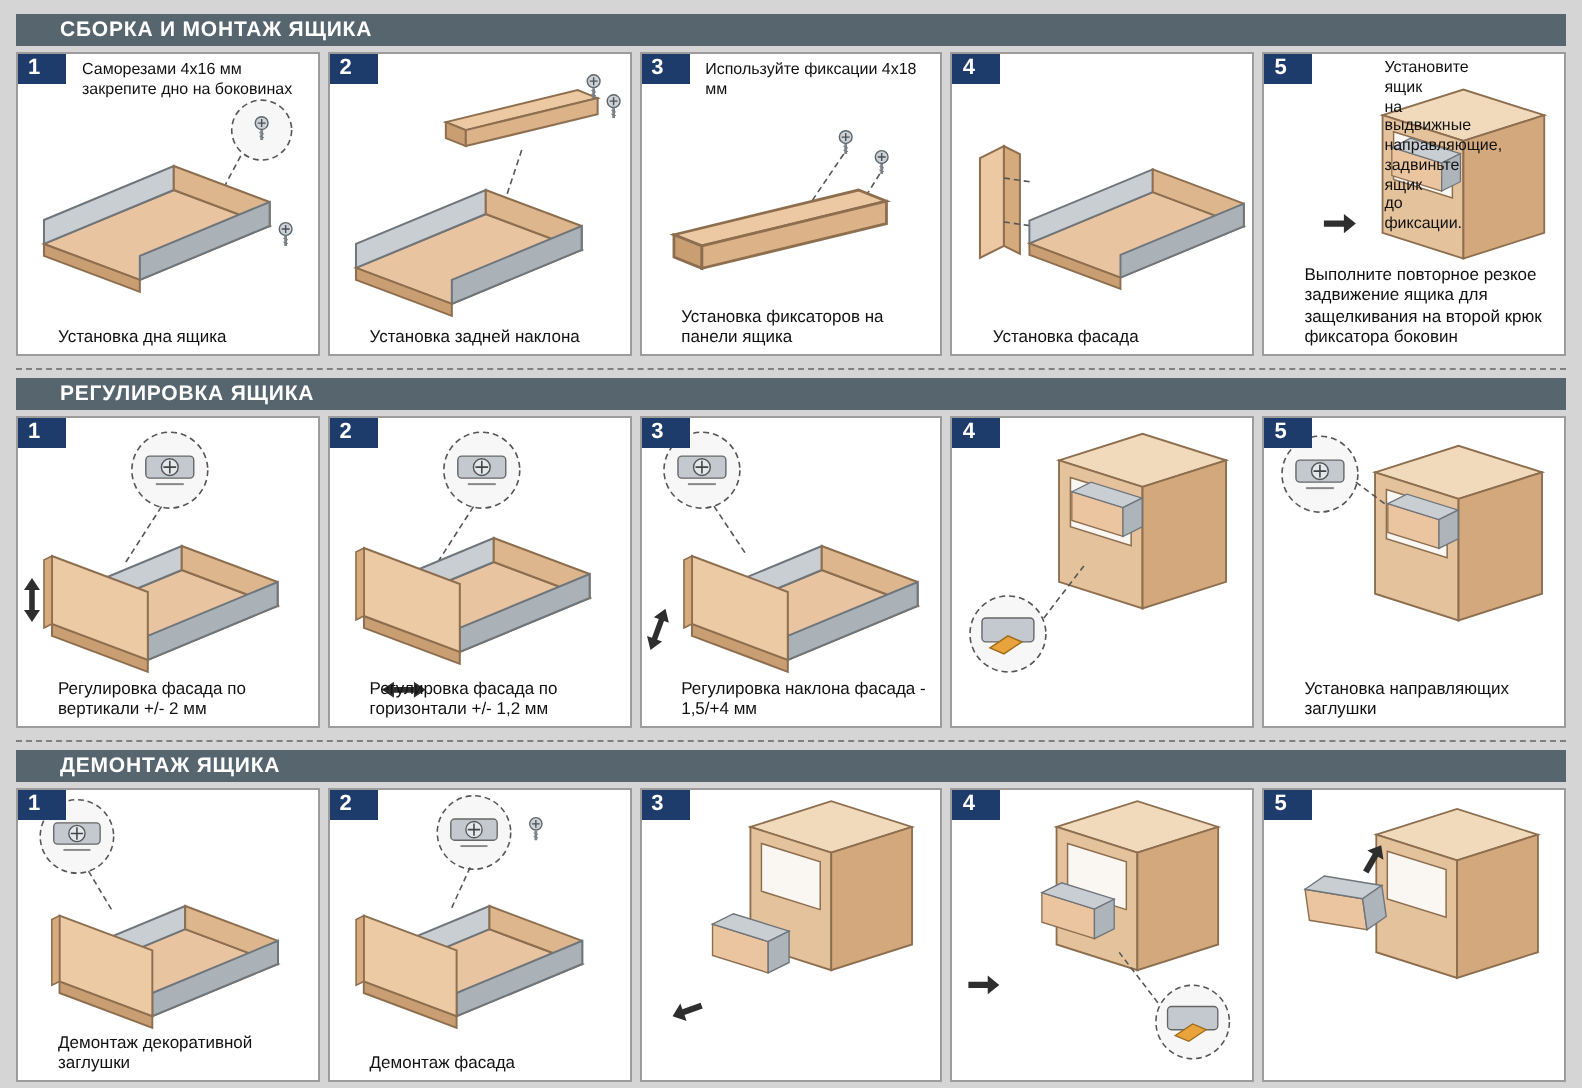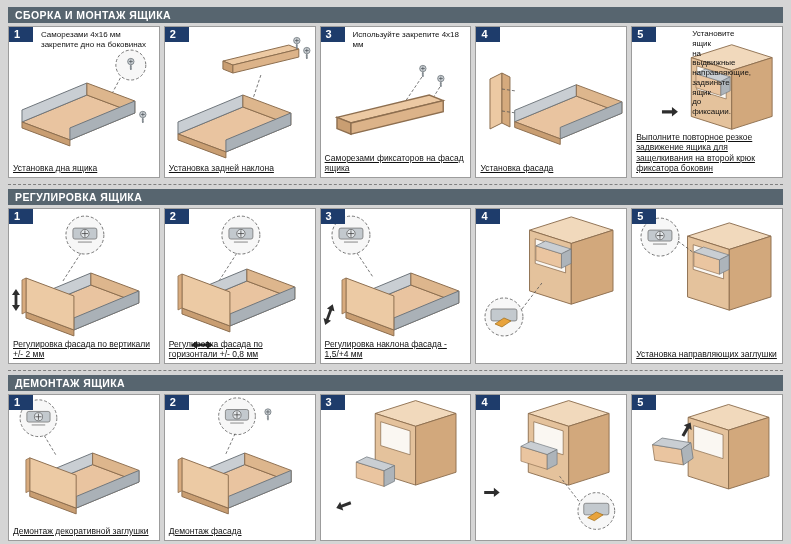--- a/index.html
+++ b/index.html
@@ -12,21 +12,21 @@
     color: #111;
   }
   .page { padding: 7px 8px 5px; }
   .section-header {
     height: 16px;
     background: #57656f;
     color: #fff;
     font-size: 10.5px;
     font-weight: bold;
     line-height: 16px;
-    padding: 0 7px;
+    padding: 0 22px;
     letter-spacing: .4px;
   }
   .panel-row { display: flex; gap: 4px; margin-top: 3px; }
   .panel {
     position: relative;
     flex: 1;
     background: #fff;
     border: 1px solid #9c9c9c;
     overflow: hidden;
   }
@@ -43,24 +43,23 @@
     padding-left: 5px;
     z-index: 3;
   }
   .note {
     position: absolute; top: 3px; left: 32px; right: 4px;
     font-size: 8px; line-height: 1.22;
     z-index: 2;
   }
   .note-wide { right: 42%; top: 2px; margin-left: 28px; }
   .caption {
-    position: absolute; left: 4px; right: 5px; bottom: 4px;
+    position: absolute; left: 20px; right: 5px; bottom: 4px;
     font-size: 8.5px; line-height: 1.2;
     z-index: 2;
-    text-decoration: underline;
   }
   .caption-narrow { right: 35%; }
   .illus { position: absolute; inset: 0; width: 100%; height: 100%; z-index: 1; }
   .dash { stroke: #555; stroke-width: 0.8; stroke-dasharray: 3 2; fill: none; }
   .divider { border-top: 1px dashed #808080; margin: 6px 0 4px; }
 </style>
 </head>
 <body>
 
 <svg width="0" height="0" style="position:absolute" aria-hidden="true">
@@ -158,29 +157,29 @@
           <use href="#g-screw" transform="translate(128,10)"></use>
           <use href="#g-screw" transform="translate(138,20)"></use>
           <line class="dash" x1="96" y1="48" x2="88" y2="72"></line>
           <use href="#g-drawer" transform="translate(8,62)"></use>
         </svg>
         <div class="caption">Установка задней наклона</div>
       </div>
 
       <div class="panel">
         <div class="badge">3</div>
-        <div class="note">Используйте закрепите 4x18 мм</div>
+        <div class="note">Используйте фиксации 4x18 мм</div>
         <svg class="illus" viewBox="0 0 150 150">
           <use href="#g-screw" transform="translate(98,38)"></use>
           <use href="#g-screw" transform="translate(116,48)"></use>
           <line class="dash" x1="101" y1="50" x2="82" y2="78"></line>
           <line class="dash" x1="119" y1="60" x2="104" y2="84"></line>
           <use href="#g-board" transform="translate(16,68) scale(1.4)"></use>
         </svg>
-        <div class="caption">Саморезами фиксаторов на фасад ящика</div>
+        <div class="caption">Установка фиксаторов на панели ящика</div>
       </div>
 
       <div class="panel">
         <div class="badge">4</div>
         <svg class="illus" viewBox="0 0 150 150">
           <use href="#g-front" transform="translate(14,44)"></use>
           <line class="dash" x1="26" y1="62" x2="40" y2="64"></line>
           <line class="dash" x1="26" y1="84" x2="40" y2="86"></line>
           <use href="#g-drawer" transform="translate(34,52) scale(0.95)"></use>
         </svg>
@@ -219,21 +218,21 @@
       </div>
 
       <div class="panel">
         <div class="badge">2</div>
         <svg class="illus" viewBox="0 0 150 150">
           <use href="#g-zoom" transform="translate(56,4)"></use>
           <line class="dash" x1="54" y1="70" x2="72" y2="42"></line>
           <use href="#g-drawer-front" transform="translate(12,52)"></use>
           <use href="#g-harrow" transform="translate(26,130)"></use>
         </svg>
-        <div class="caption">Регулировка фасада по горизонтали +/- 0,8 мм</div>
+        <div class="caption">Регулировка фасада по горизонтали +/- 1,2 мм</div>
       </div>
 
       <div class="panel">
         <div class="badge">3</div>
         <svg class="illus" viewBox="0 0 150 150">
           <use href="#g-zoom" transform="translate(10,4)"></use>
           <line class="dash" x1="36" y1="42" x2="52" y2="66"></line>
           <use href="#g-drawer-front" transform="translate(20,56)"></use>
           <use href="#g-varrow" transform="translate(8,92) rotate(20)"></use>
         </svg>

